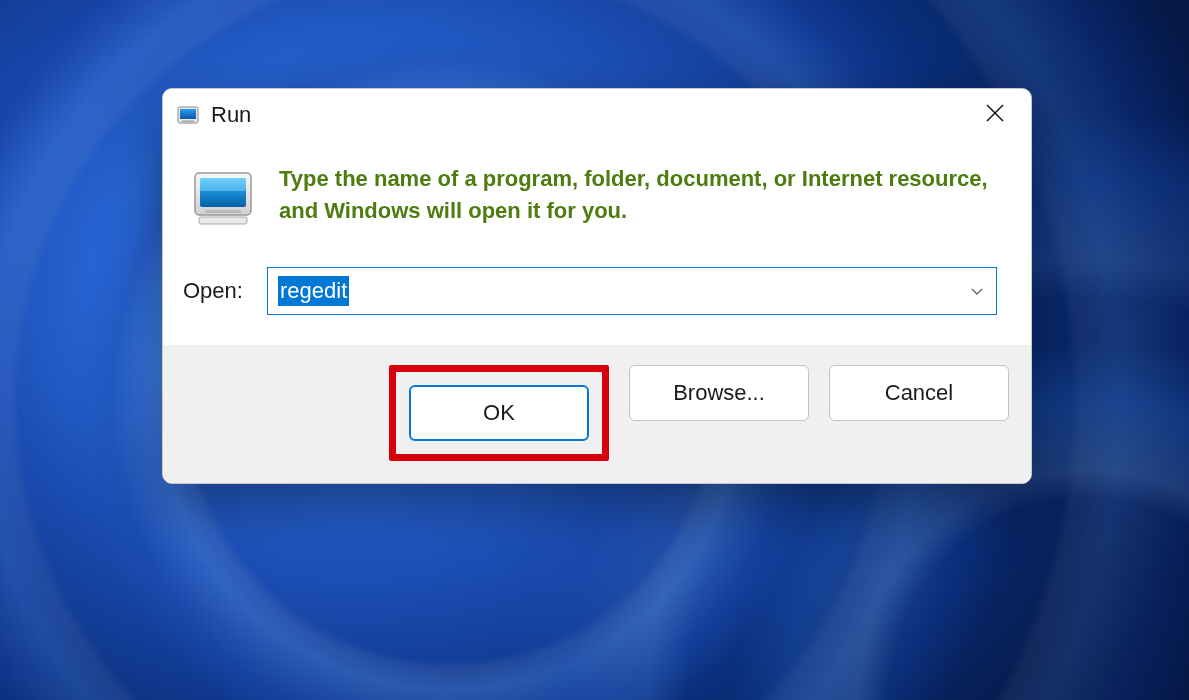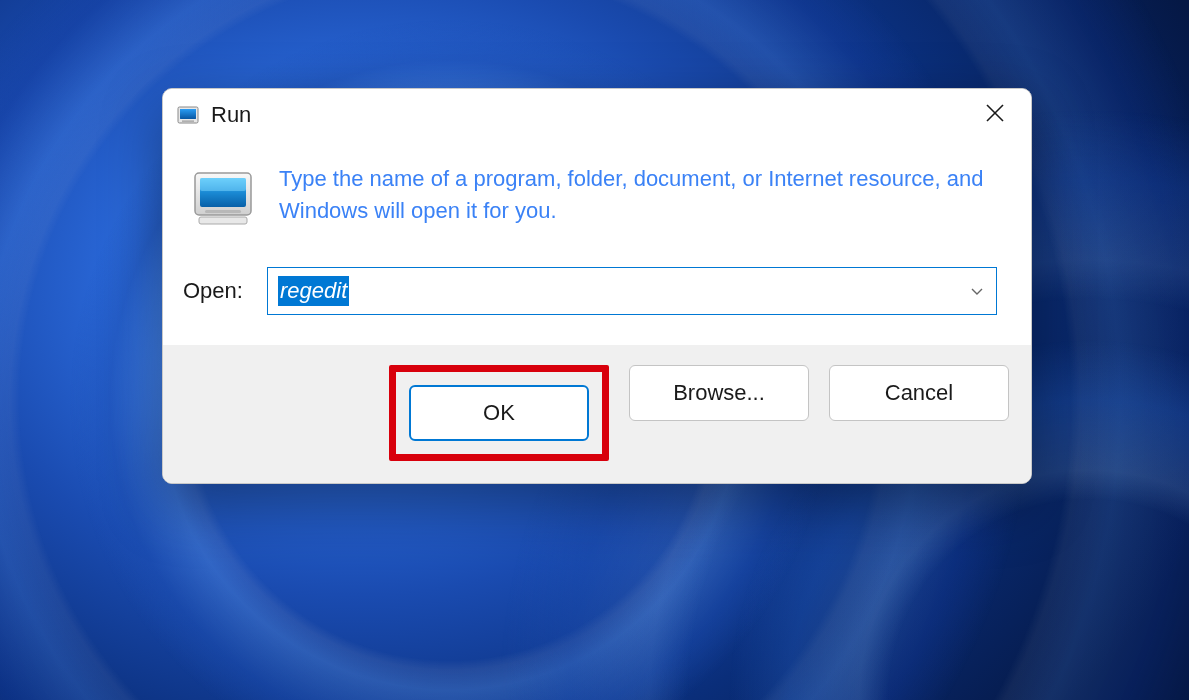--- a/index.html
+++ b/index.html
@@ -112,41 +112,40 @@
       margin-top: 2px;
     }
 
     .content-right {
       flex: 1;
     }
 
     .description {
       font-size: 22px;
       line-height: 1.45;
-      color: #3b82f6;
-      font-weight: 400;
+      color: #4d7c0f;
+      font-weight: 700;
     }
 
     .open-row {
       display: flex;
       align-items: center;
       padding: 4px 34px 30px 20px;
       gap: 14px;
     }
 
     .open-label {
       font-size: 22px;
       color: #1a1a1a;
       width: 70px;
     }
 
     .combo-wrap {
       flex: 1;
       position: relative;
-      font-style: italic;
     }
 
     .combo {
       width: 100%;
       height: 48px;
       border: 1px solid #0078d4;
       background: #ffffff;
       padding: 0 40px 0 10px;
       font-size: 22px;
       font-family: inherit;

